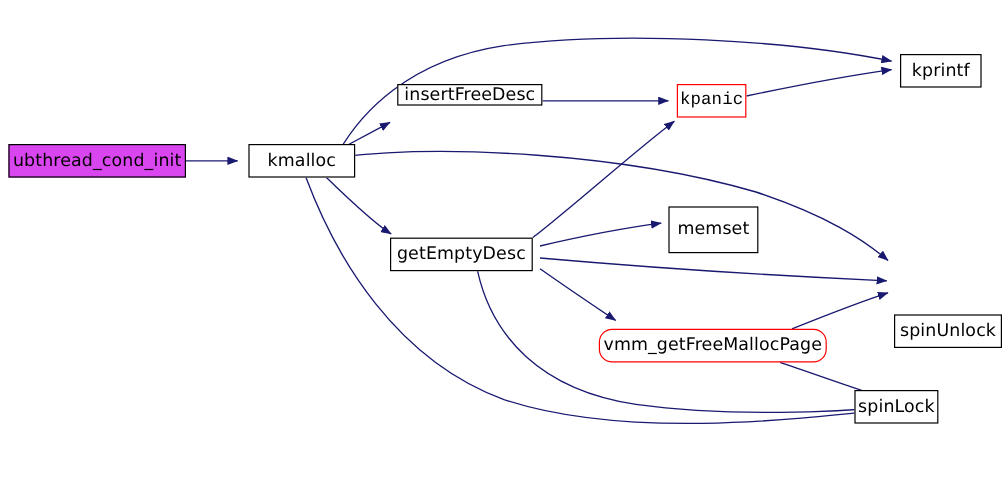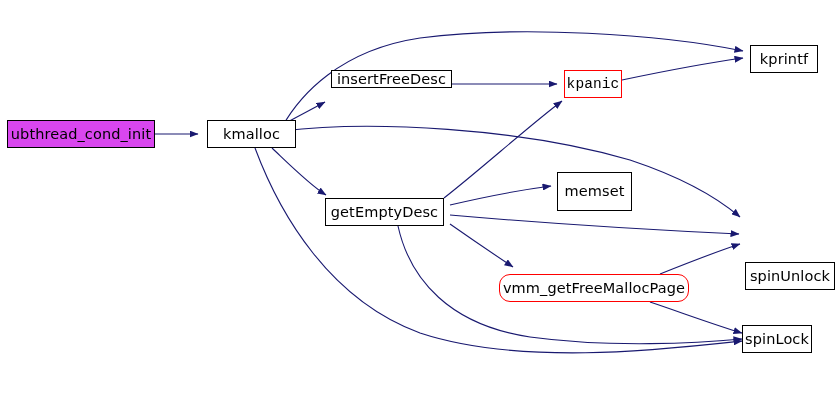--- a/index.html
+++ b/index.html
@@ -102,18 +102,18 @@
       </div>
       <div class="node" style="left: 325px; top: 198px; width: 119px; height: 28px;">
         <span class="node-label">getEmptyDesc</span>
       </div>
       <div class="node" style="left: 745px; top: 222px; width: 90px; height: 28px; margin-top: 40px;">
         <span class="node-label">spinUnlock</span>
       </div>
       <div class="node alert" style="left: 499px; top: 274px; width: 190px; height: 28px; border-radius: 11px;">
         <span class="node-label">vmm_getFreeMallocPage</span>
       </div>
-      <div class="node" style="left: 712px; top: 325px; width: 70px; height: 28px; margin-left: 30px;">
+      <div class="node" style="left: 712px; top: 325px; width: 70px; height: 28px;">
         <span class="node-label">spinLock</span>
       </div>
     </div>
 
 </div>
 
 </body></html>

